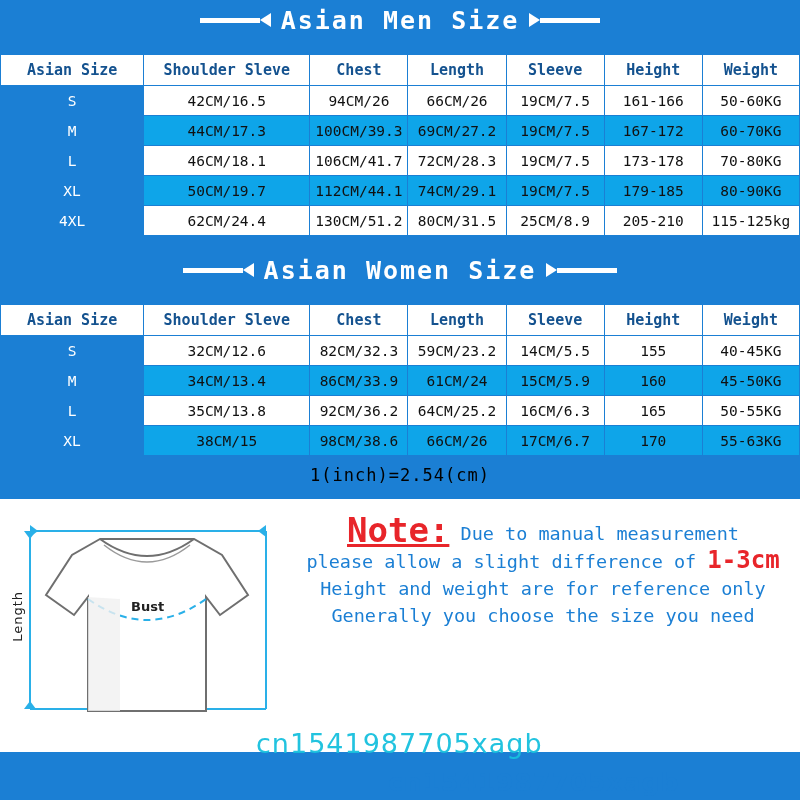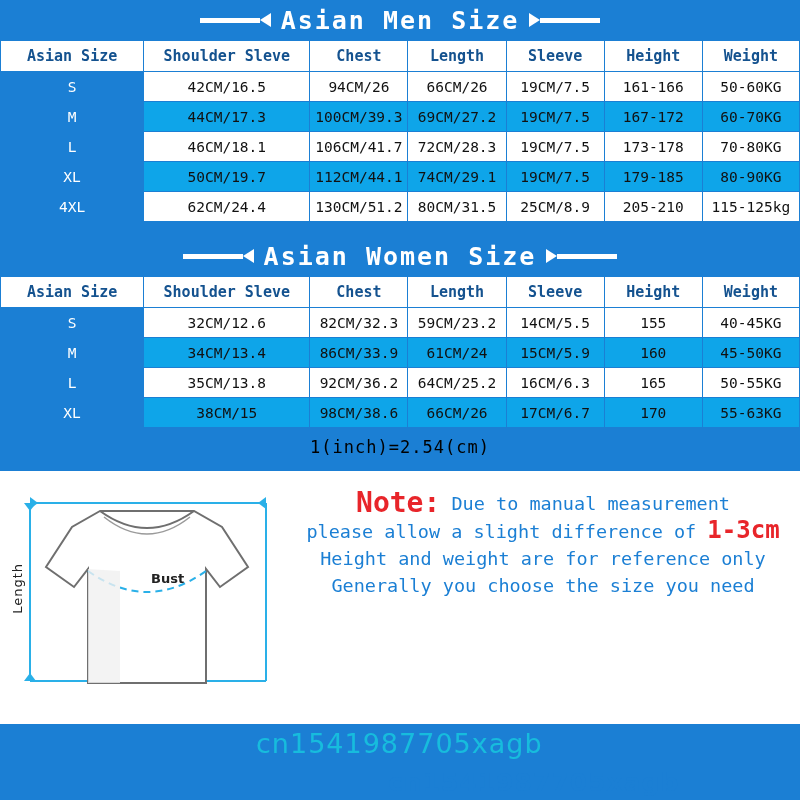--- a/index.html
+++ b/index.html
@@ -49,20 +49,21 @@
     border-right: 11px solid #ffffff;
   }
   .title-arrow-right {
     border-left: 11px solid #ffffff;
   }
   
   table.size-table {
     border-collapse: collapse;
     width: 800px;
     table-layout: fixed;
+    margin-top: 14px;
   }
   table.size-table th,
   table.size-table td {
     border: 1px solid #1b7fd4;
     text-align: center;
     font-size: 14.5px;
     height: 29px;
     padding: 0;
     color: #111111;
     background: #ffffff;
@@ -132,23 +133,24 @@
     top: 18px;
     width: 510px;
     height: 220px;
     color: #1b7fd4;
     font-size: 18.5px;
     line-height: 27px;
     text-align: center;
   }
   .note-word {
     color: #e8252a;
-    font-size: 28px;
+    font-size: 34px;
     font-weight: bold;
     vertical-align: -2px;
+    text-decoration: underline;
   }
   .red {
     color: #e8252a;
     font-weight: bold;
     font-size: 24px;
   }
   .note-line {
     display: block;
     white-space: nowrap;
   }
@@ -178,21 +180,21 @@
     top: 92px;
     font-size: 13px;
     color: #222;
     font-family: "DejaVu Sans", sans-serif;
     writing-mode: vertical-rl;
     transform: rotate(180deg);
     letter-spacing: 1px;
   }
   .bust-label {
     position: absolute;
-    left: 151px;
+    left: 131px;
     top: 100px;
     font-size: 13px;
     color: #222;
     font-family: "DejaVu Sans", sans-serif;
     font-weight: bold;
   }
 </style>
 </head>
 <body>
 

